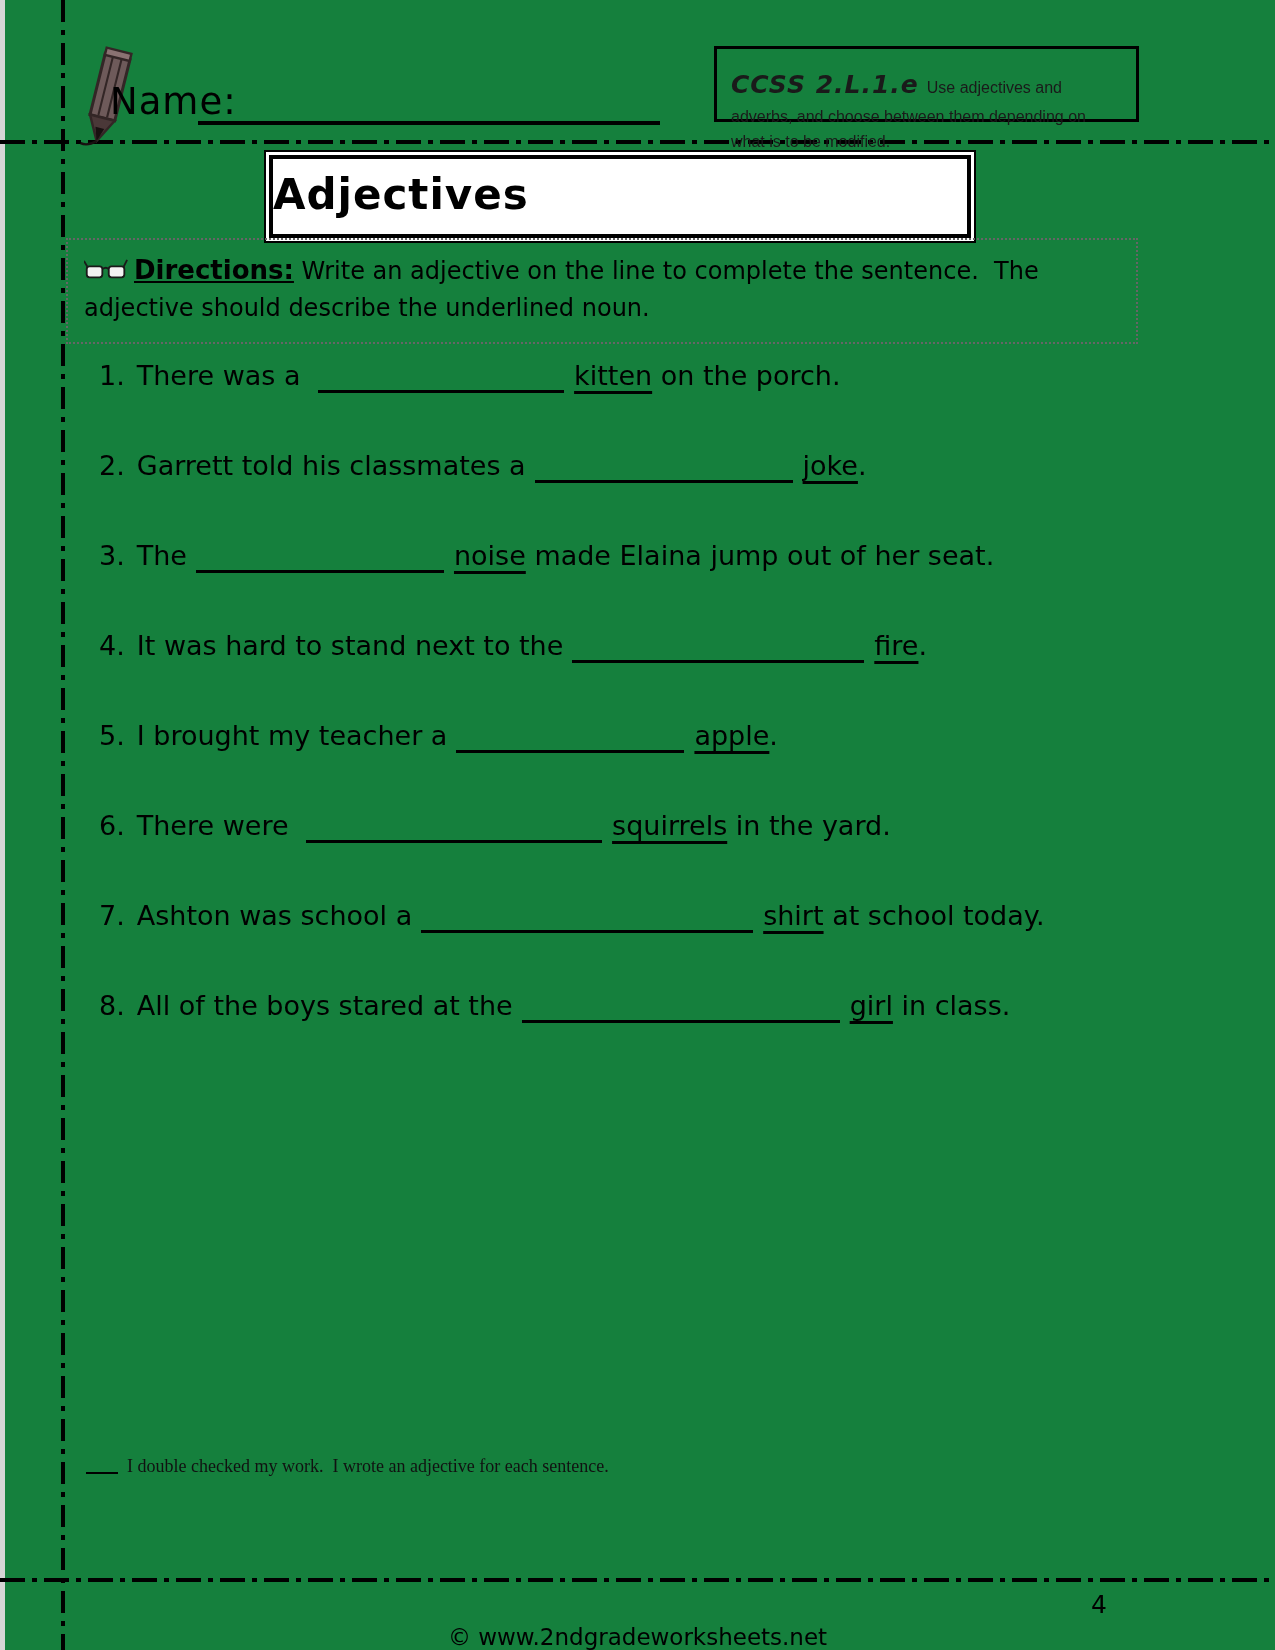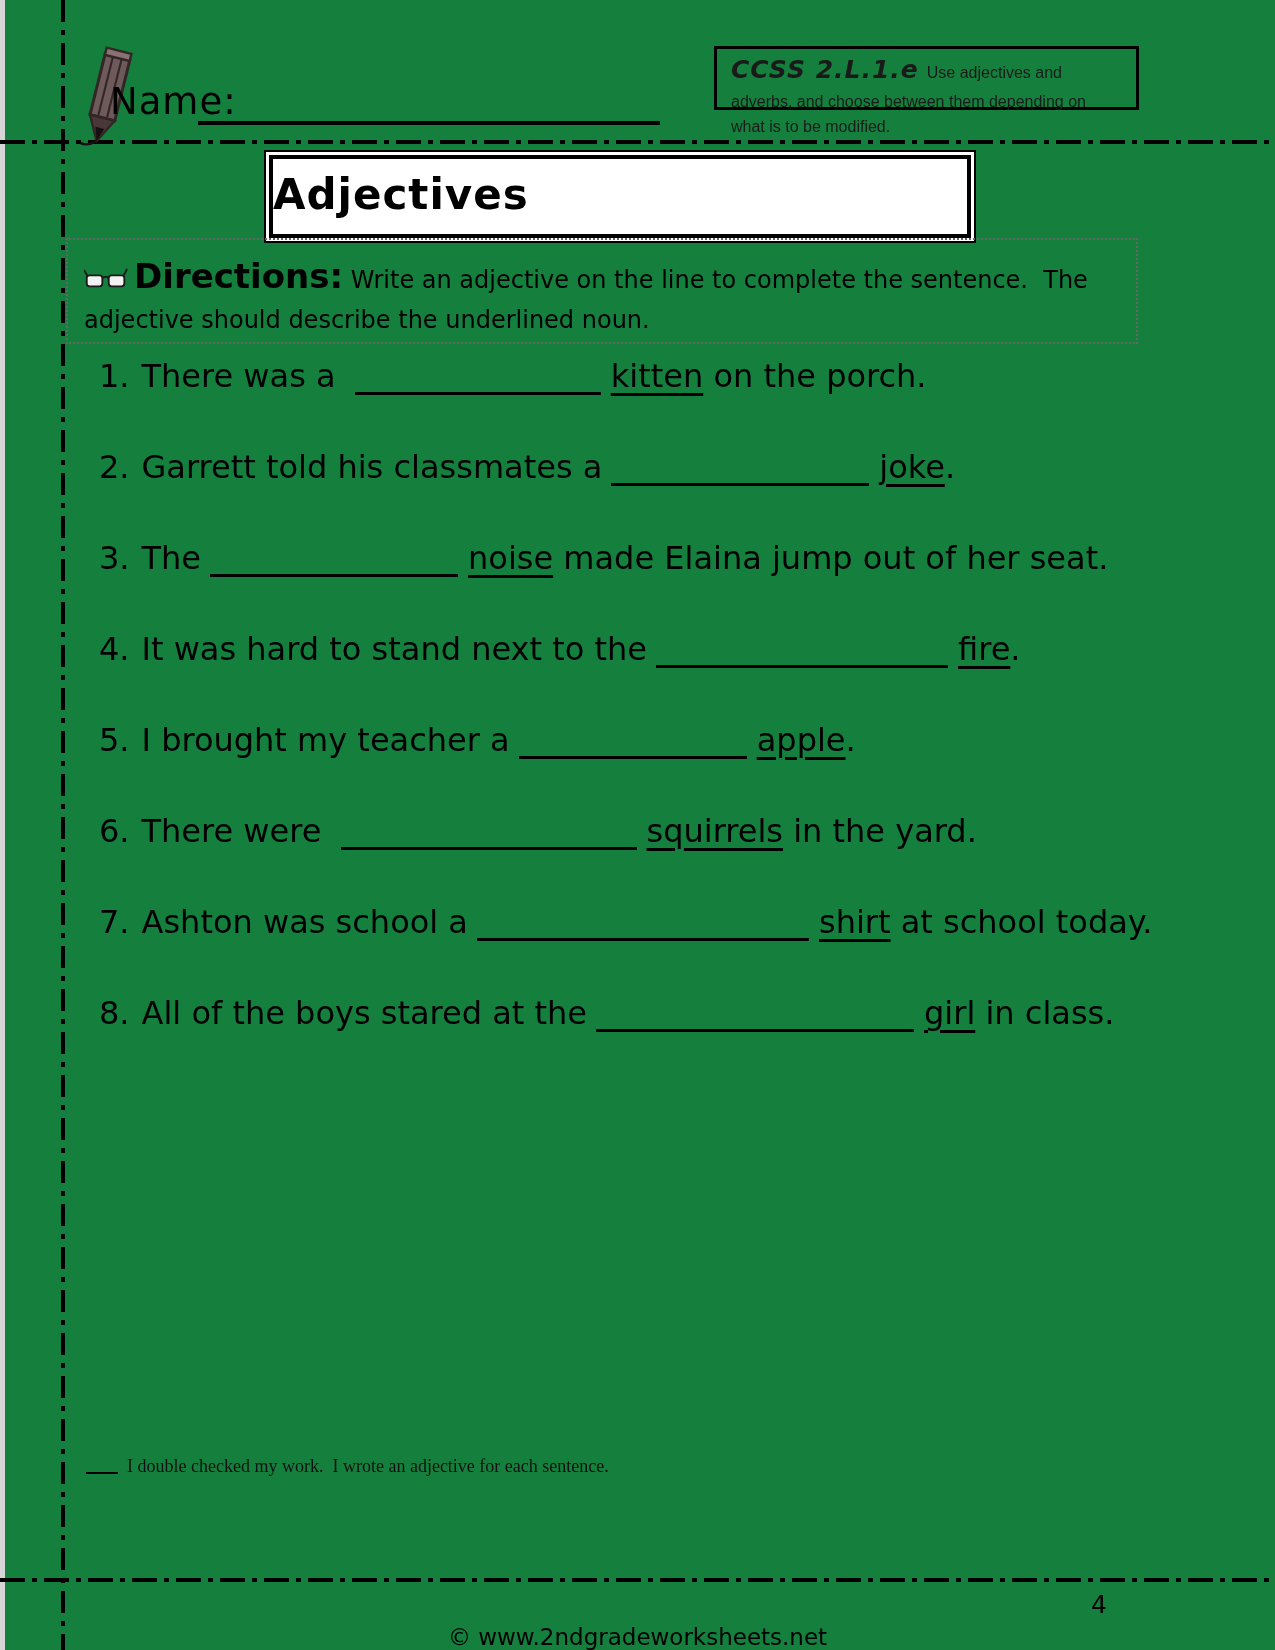--- a/index.html
+++ b/index.html
@@ -21,45 +21,45 @@
   .hline-top { top:140px; }
   .hline-bottom { top:1578px; }
 
   
   .name-row { position:absolute; left:70px; top:44px; }
   .pencil-svg { position:absolute; left:0; top:2px; }
   .name-label { position:absolute; left:40px; top:36px; font-size:37px; letter-spacing:1px; }
   .name-line { position:absolute; left:128px; top:77px; width:462px; height:0; border-bottom:4px solid #000; }
 
   .ccss-box {
-    position:absolute; left:714px; top:46px; width:425px; height:64px;
-    border:3px solid #000; padding:2px 12px 6px 14px;
+    position:absolute; left:714px; top:46px; width:425px; height:76px;
+    border:3px solid #000; padding:17px 12px 6px 14px;
     font-family:"Liberation Sans", sans-serif; font-size:16px; line-height:1.55; color:#1a1a1a;
     white-space:pre-wrap;
   }
   .ccss-code { font-family:"DejaVu Sans", sans-serif; font-style:italic; font-weight:bold; font-size:25px; margin-right:8px; letter-spacing:1px; }
 
   
   .title-box { position:absolute; left:264px; top:150px; width:712px; border:2px solid #000; padding:3px; background:#fff; }
   .title-inner { border:4px solid #000; text-align:left; padding:11px 0 15px 0; }
   .title-text { font-size:42px; font-weight:bold; letter-spacing:1px; }
 
   
   .dir-box {
     position:absolute; left:66px; top:238px; width:1072px; height:106px;
     border:2px dotted #666; padding:11px 14px 10px 16px;
     font-size:24px; line-height:1.5; white-space:pre-wrap;
   }
-  .dir-label { font-weight:bold; font-size:34px; }
+  .dir-label { font-weight:bold; font-size:26px;text-decoration:underline; }
   .glasses-svg { vertical-align:-4px; margin-right:6px; }
 
   
   .sentences { position:absolute; left:99px; top:358px; width:1троф136px; }
   .sentences { width:1136px; }
-  .sentence { line-height:36px; margin-bottom:54px; font-size:32px; white-space:nowrap; }
+  .sentence { line-height:36px; margin-bottom:54px; font-size:27px; white-space:nowrap; }
   .s-num { display:inline-block; margin-right:12px; }
   .s-pre { white-space:pre-wrap; }
   .s-post { white-space:pre-wrap; }
   .blank {
     display:inline-block; height:10px; border-bottom:3px solid #000;
     vertical-align:-8px; margin:0 10px 0 9px;
   }
   .noun { text-decoration:underline; text-decoration-thickness:2.5px; text-underline-offset:6px; }
 
   

